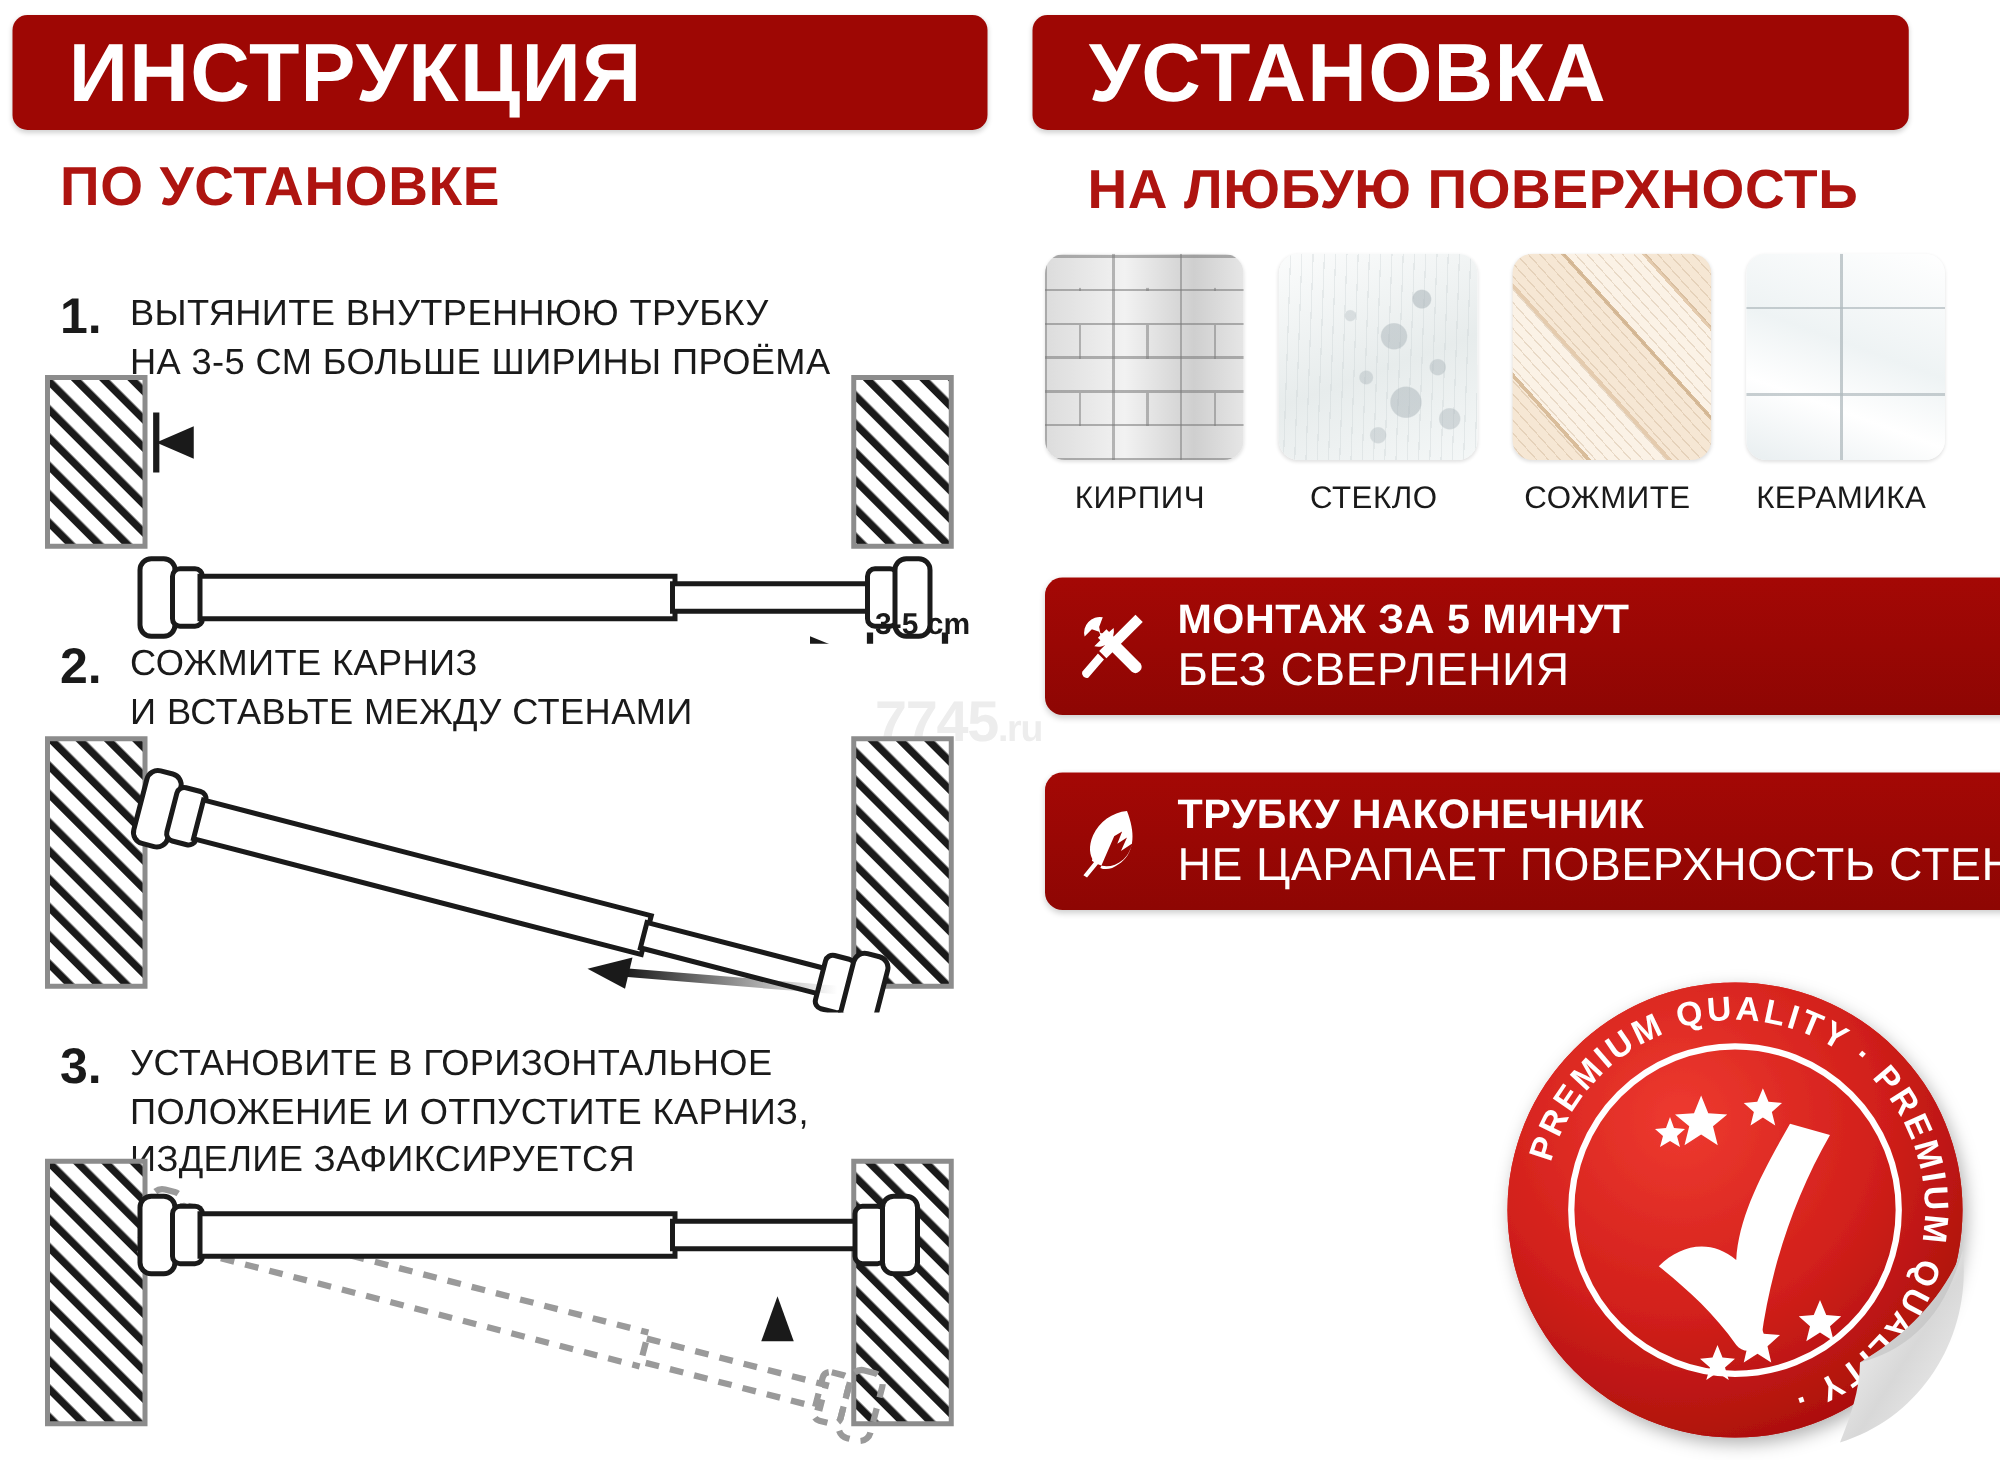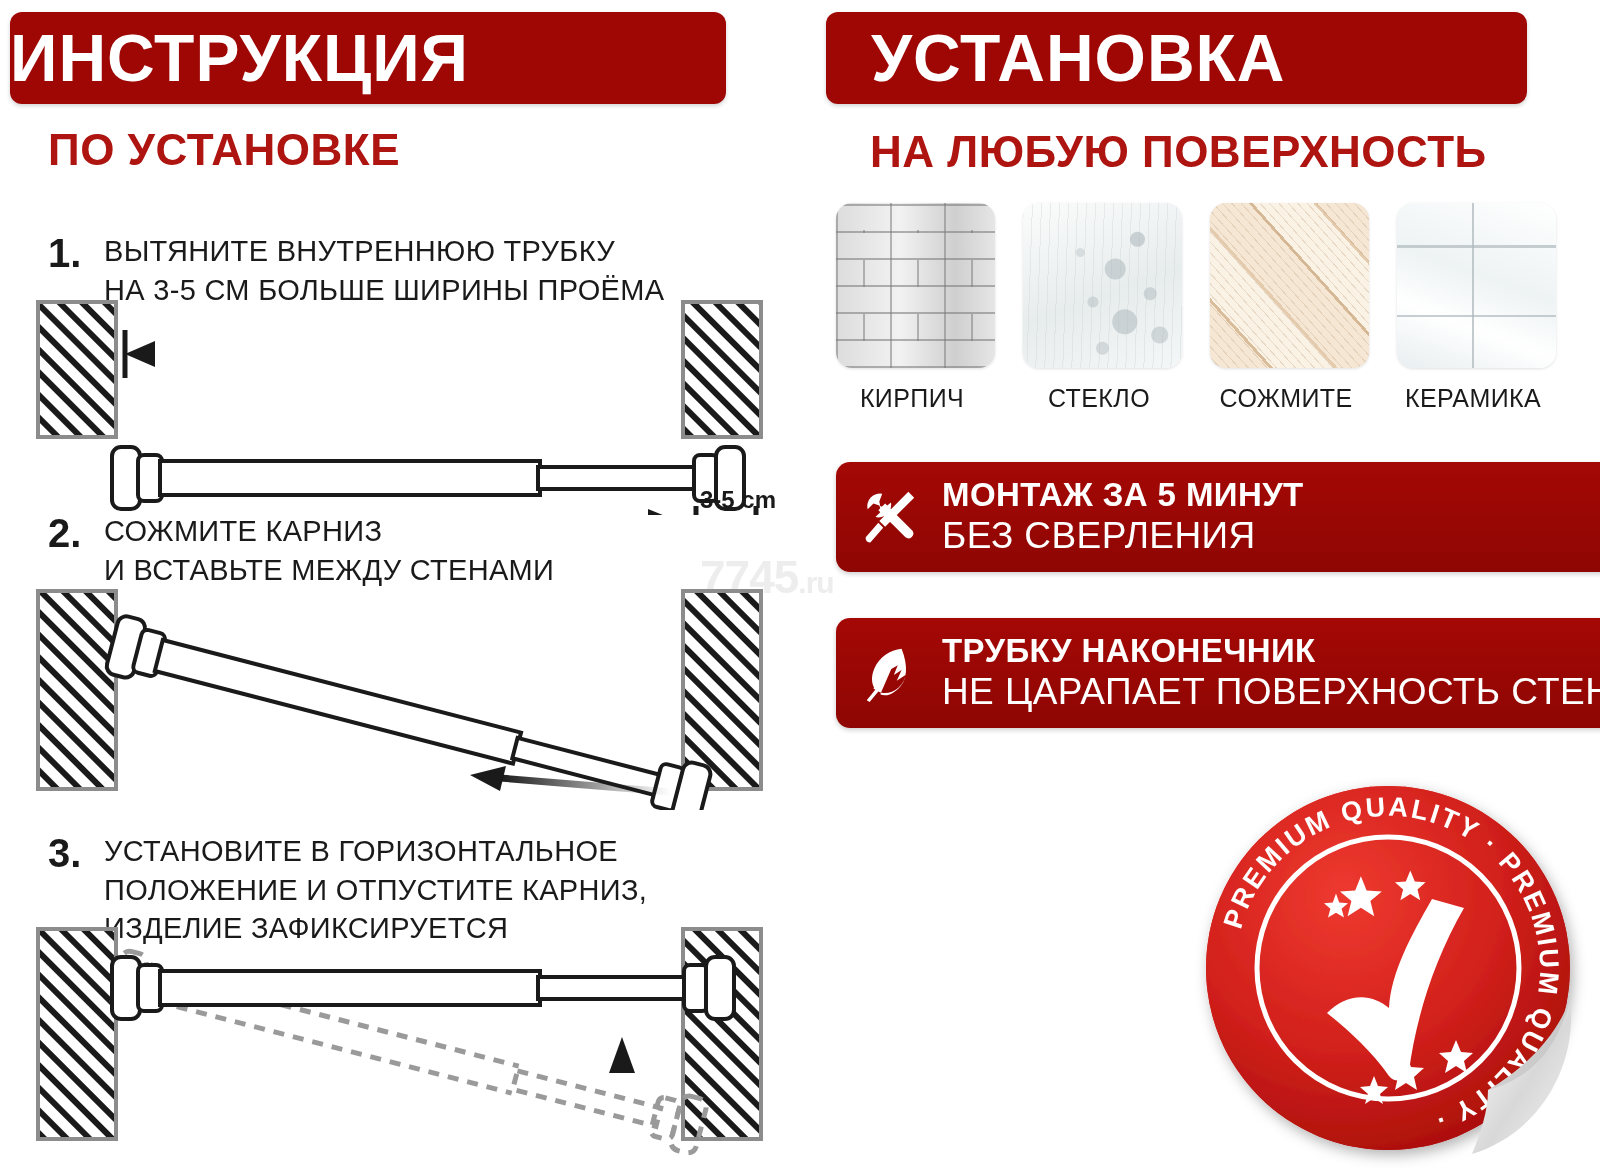--- a/index.html
+++ b/index.html
@@ -26,21 +26,21 @@
   }
   .banner-title {
     color:#fff;
     font-weight:bold;
     font-size:66px;
     letter-spacing:1px;
     line-height:1;
     font-stretch:condensed;
     white-space:nowrap;
   }
-  #banner-left  { left:10px;  top:12px; width:716px; height:92px; }
+  #banner-left  { left:10px;  top:12px; width:780px; height:92px; padding-left:45px; }
   #banner-right { left:26px;  top:12px; width:701px; height:92px; padding-left:45px; }
 
   .subhead {
     position:absolute;
     color:#AE1410;
     font-weight:bold;
     font-size:44px;
     letter-spacing:.5px;
     line-height:1;
     white-space:nowrap;

